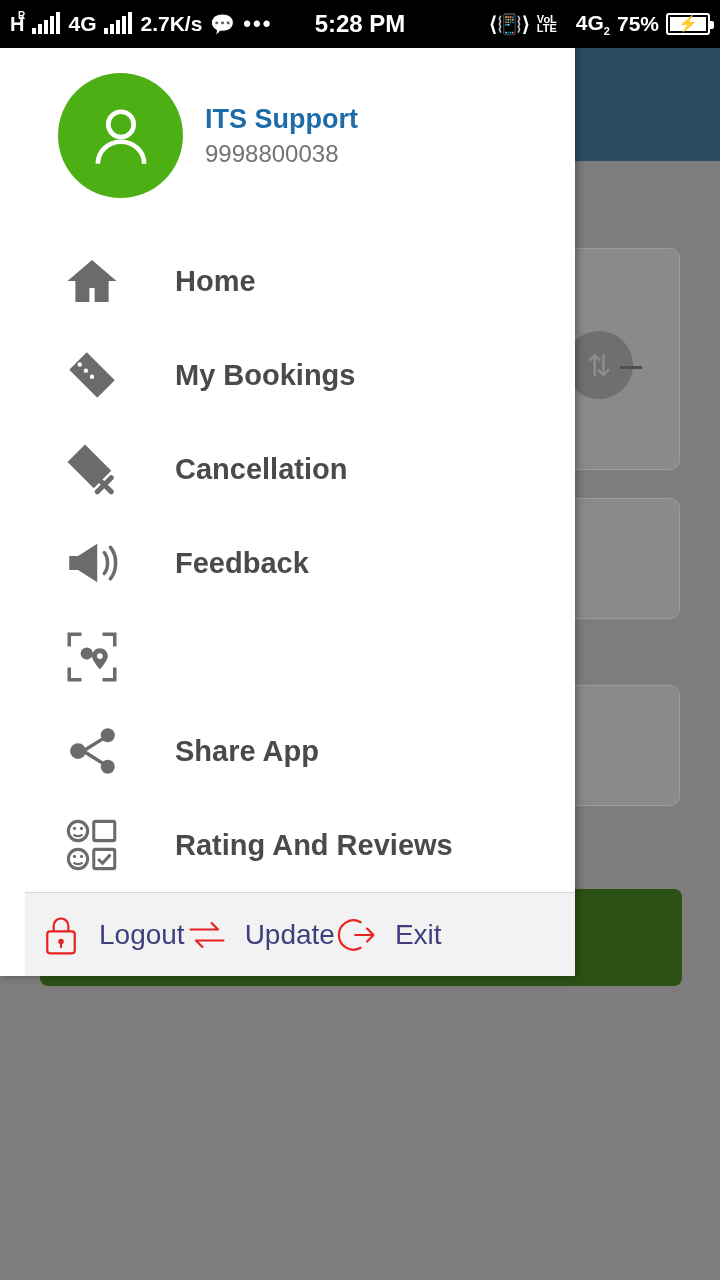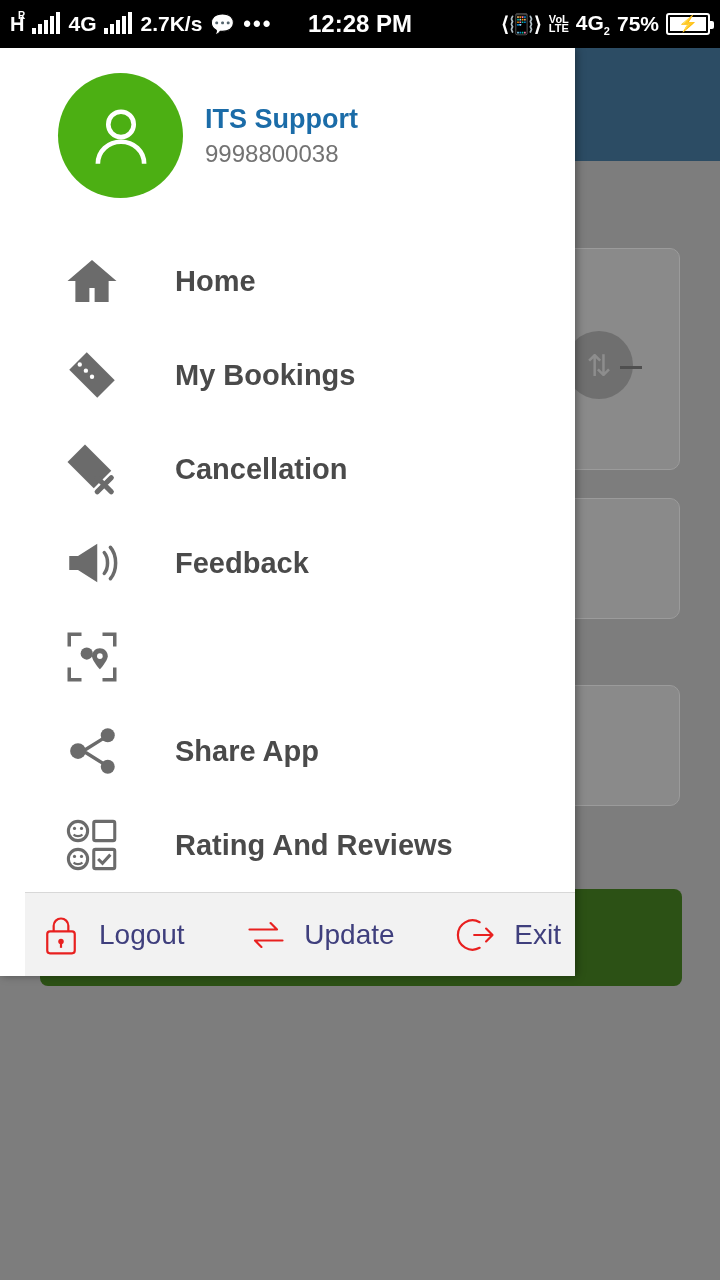--- a/index.html
+++ b/index.html
@@ -31,21 +31,21 @@
   .bars i { display: block; width: 4px; background: #fff; }
   .bars i:nth-child(1){height:6px}
   .bars i:nth-child(2){height:10px}
   .bars i:nth-child(3){height:14px}
   .bars i:nth-child(4){height:18px}
   .bars i:nth-child(5){height:22px}
   .dots { letter-spacing: 2px; font-size: 22px; }
   .bubble { font-size: 20px; }
   .vib { font-size: 20px; }
   .volte { display: inline-block; line-height: 0.85; font-size: 11px; text-align: center; }
-  .g2 { position: relative; }
+  .g2 { position: relative; margin-left: 12px; }
   .g2 sub { font-size: 11px; }
   .batt {
     width: 44px; height: 22px; border: 2px solid #fff; border-radius: 3px;
     position: relative; display: inline-block;
   }
   .batt::after {
     content: ""; position: absolute; right: -6px; top: 6px;
     width: 4px; height: 8px; background: #fff; border-radius: 0 2px 2px 0;
   }
   .batt-fill { position: absolute; left: 2px; top: 2px; bottom: 2px; right: 2px; background: #fff; }
@@ -93,21 +93,21 @@
     cursor: pointer;
   }
   .micon { width: 62px; height: 62px; flex: 0 0 auto; display: flex;
            align-items: center; justify-content: center; }
   .micon svg { width: 56px; height: 56px; fill: #6b6b6b; }
   .mlabel { margin-left: 52px; font-size: 29px; color: #4a4a4a; font-weight: bold; }
 
   
   .bottombar {
     height: 96px; border-top: 1px solid #d8d8d8; background: #f2f2f2;
-    display: flex; align-items: center; justify-content: space-between;
+    display: flex; align-items: center; justify-content: flex-start;
     padding: 0 14px;
   }
   .bb { display: flex; align-items: center; cursor: pointer; }
   .bb svg { width: 44px; height: 44px; }
   .bb span { margin-left: 16px; font-size: 28px; color: #3f3f7d; }
 
   .ico-red { stroke: #e8201f; fill: none; stroke-width: 2.4; }
 </style>
 </head>
 <body>
@@ -143,21 +143,21 @@
           <i></i>
           <i></i>
           <i></i>
           <i></i>
           <i></i>
         </span>
       <span>2.7K/s</span>
       <span class="bubble">💬</span>
       <span class="dots">•••</span>
     </div>
-    <div class="sb-center">12:28 PM</div>
+    <div class="sb-center">5:28 PM</div>
     <div class="sb-right">
       <span class="vib">⟨📳⟩</span>
       <span class="volte">
         <span>VoL</span><br><span>LTE</span>
       </span>
       <span class="g2">
         <span>4G</span><sub>2</sub>
       </span>
       <span>75%</span>
       <span class="batt">

